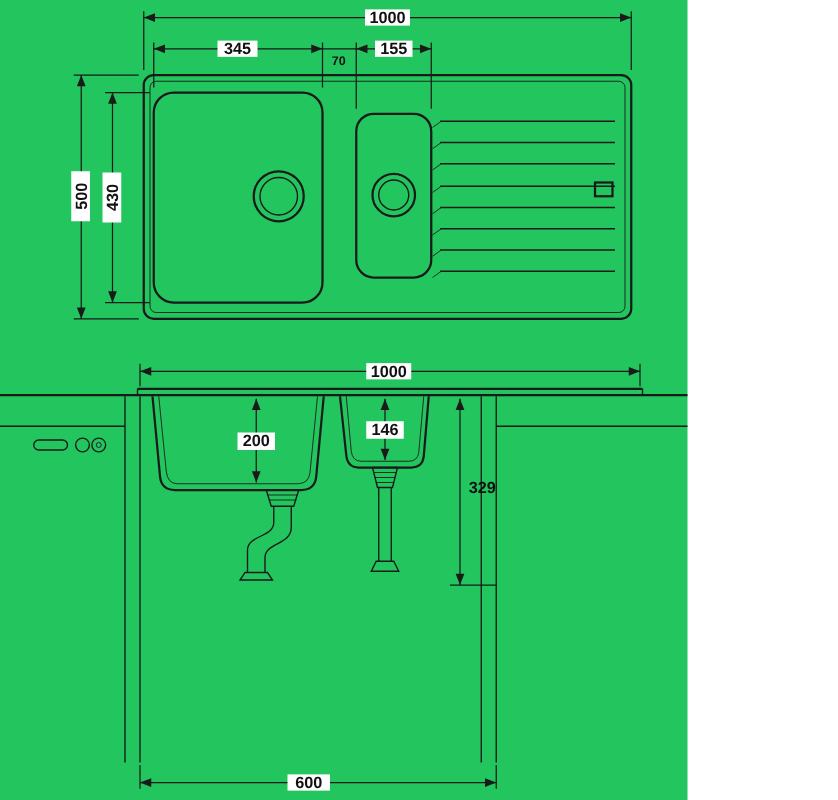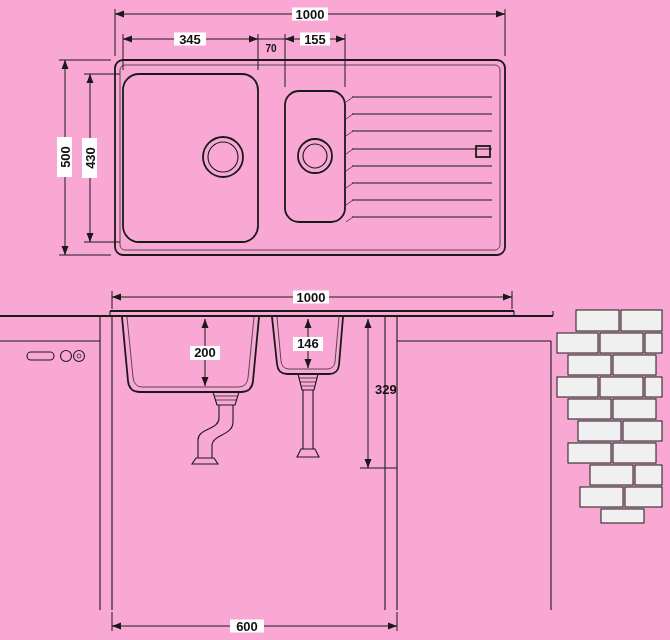--- a/index.html
+++ b/index.html
@@ -1,16 +1,16 @@
 <!DOCTYPE html>
 <html><head>
 <meta charset="utf-8">
 <style>
   html,body{margin:0;padding:0;background:#ffffff;}
-  .canvas{position:relative;width:670px;height:640px;background:#f9a8d4;overflow:hidden;
+  .canvas{position:relative;width:550px;height:640px;background:#22c55e;overflow:hidden;
           font-family:"Liberation Sans",sans-serif;}
   svg{display:block;}
   .obj2{fill:none;stroke:#1a1a1a;stroke-width:1.8;}
   .obj1{fill:none;stroke:#1a1a1a;stroke-width:1.1;}
   .obj1t{fill:none;stroke:#1a1a1a;stroke-width:0.7;}
   .dim{fill:none;stroke:#1a1a1a;stroke-width:1;}
   .lbl{font-family:"Liberation Sans",sans-serif;font-size:13px;font-weight:bold;fill:#111;text-anchor:middle;}
   .lbl-sm{font-family:"Liberation Sans",sans-serif;font-size:10px;font-weight:bold;fill:#111;text-anchor:middle;}
   .lbl-l{font-family:"Liberation Sans",sans-serif;font-size:13px;font-weight:bold;fill:#111;text-anchor:start;}
   .bg{fill:#ffffff;stroke:none;}

